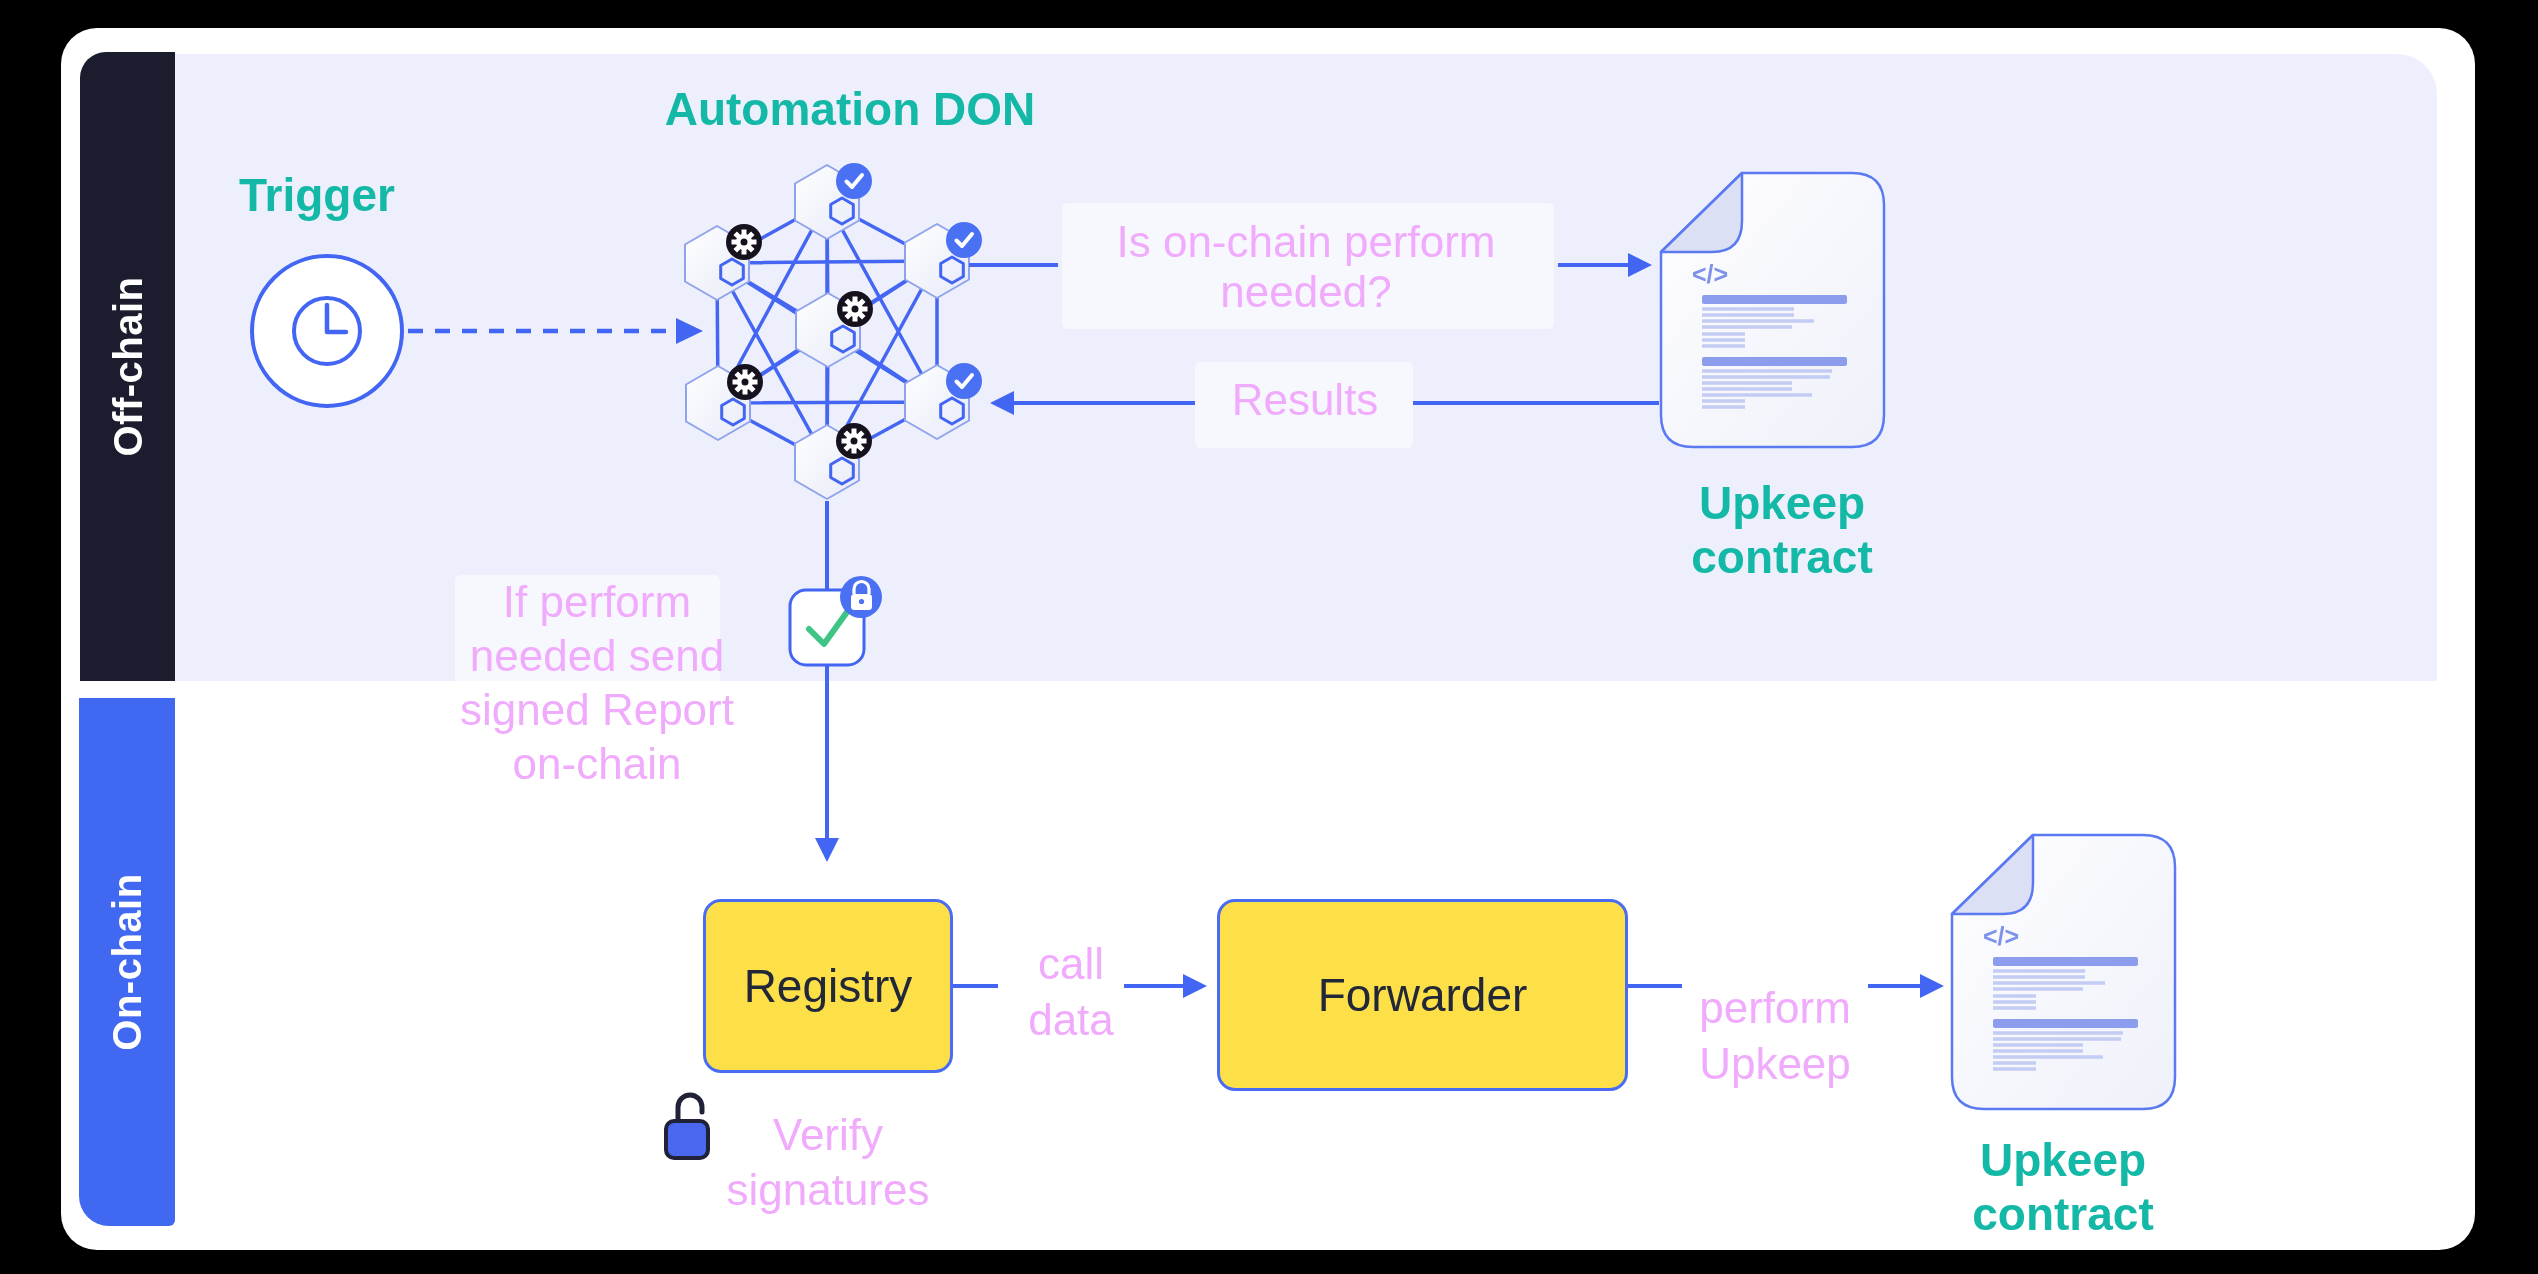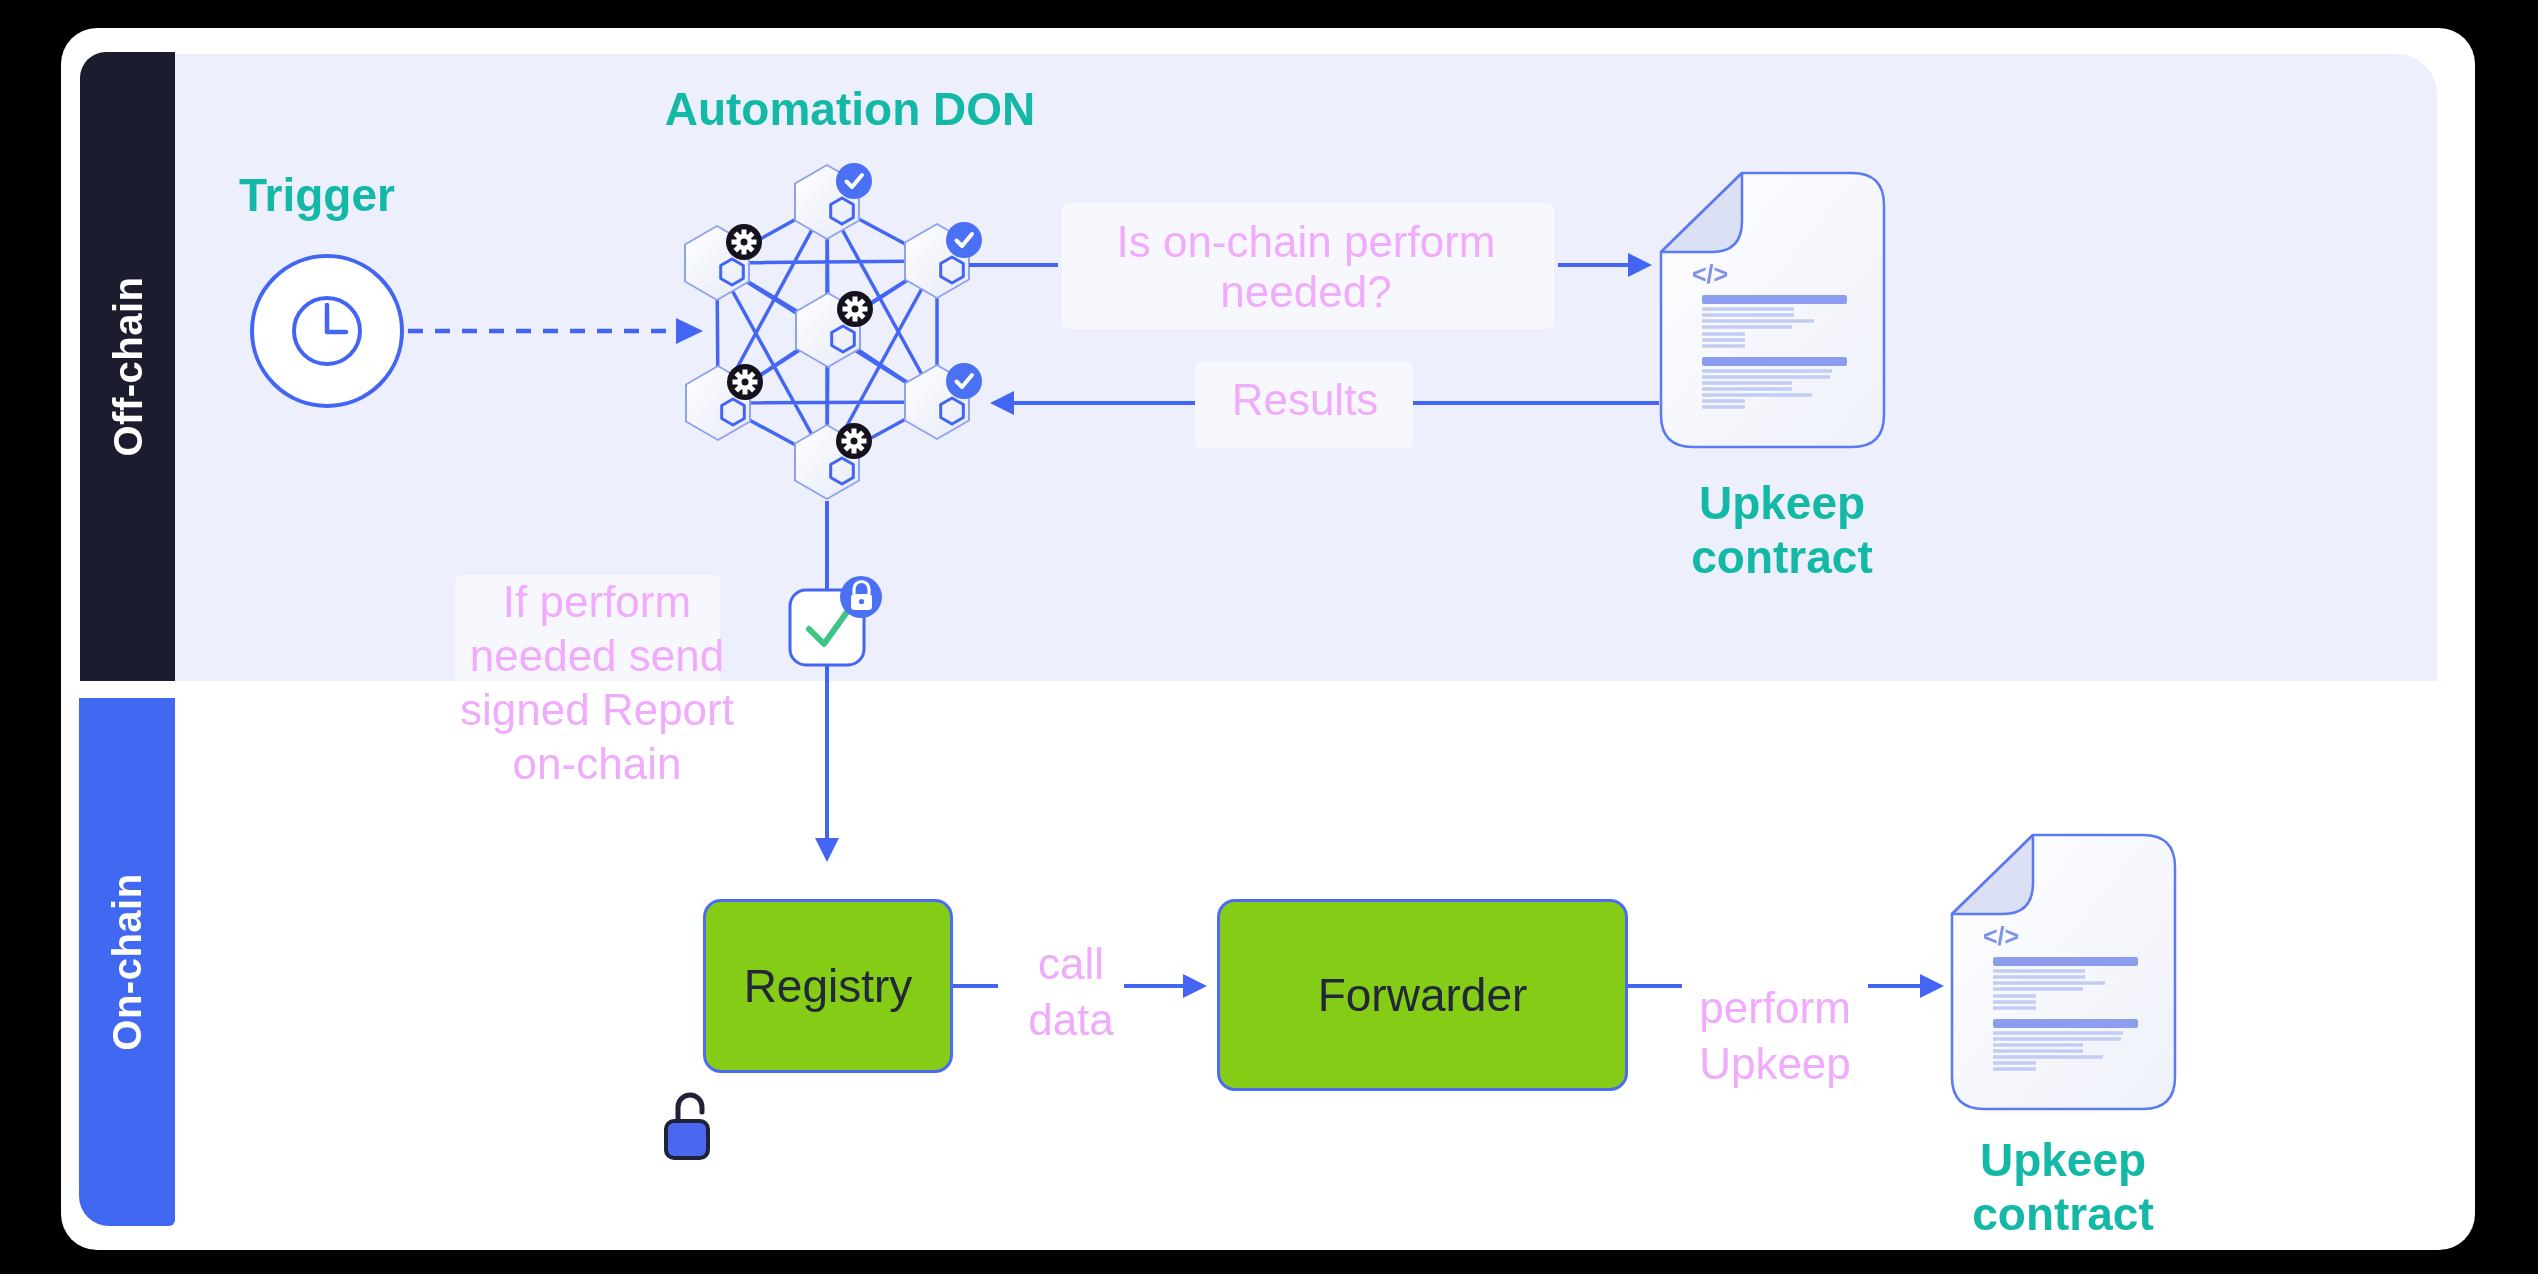--- a/index.html
+++ b/index.html
@@ -11,21 +11,21 @@
   .bar-off{left:80px;top:52px;width:95px;height:629px;background:#1b1c2e;border-radius:26px 0 0 0;}
   .bar-on{left:79px;top:698px;width:96px;height:528px;background:#4168f0;border-radius:0 0 6px 30px;}
   .vlabel{position:absolute;display:flex;align-items:center;justify-content:center;
           font-weight:700;font-size:40px;color:#ffffff;letter-spacing:.5px;transform:rotate(-90deg);}
   .vl-off{left:-187px;top:319px;width:630px;height:95px;}
   .vl-on{left:-137px;top:914px;width:528px;height:96px;}
   .lblbg{position:absolute;background:rgba(255,255,255,.55);border-radius:6px;}
   .bgA{left:1062px;top:203px;width:492px;height:126px;}
   .bgB{left:1195px;top:362px;width:218px;height:86px;}
   .bgC{left:455px;top:575px;width:265px;height:112px;}
-  .node-box{position:absolute;background:#84cc16;border:3px solid #4a6cf3;border-radius:18px;
+  .node-box{position:absolute;background:#fde047;border:3px solid #4a6cf3;border-radius:18px;
             display:flex;align-items:center;justify-content:center;font-size:46px;color:#232838;box-sizing:border-box;}
   .box-registry{left:703px;top:899px;width:250px;height:174px;}
   .box-forwarder{left:1217px;top:899px;width:411px;height:192px;}
   svg.overlay{position:absolute;left:0;top:0;pointer-events:none;}
   .tlabel{position:absolute;text-align:center;}
   .bold{font-weight:700;font-size:46px;color:#14b8a6;line-height:54px;}
   .gray{font-weight:400;font-size:44px;color:#f0abfc;}
   .t-trigger{left:167px;top:168px;width:300px;}
   .t-don{left:650px;top:82px;width:400px;}
   .t-upkeep1{left:1632px;top:476px;width:300px;}
@@ -198,17 +198,21 @@
   <div class="tlabel gray t-calldata">
     <div>call</div>
     <div>data</div>
   </div>
 
   <div class="tlabel gray t-perform">
     <div>perform</div>
     <div>Upkeep</div>
   </div>
 
+  <div class="tlabel gray t-verify">
+    <div>Verify</div>
+    <div>signatures</div>
+  </div>
 
   <span class="code code1">&lt;/&gt;</span>
   <span class="code code2">&lt;/&gt;</span>
 
 </div>
 
 </body></html>

